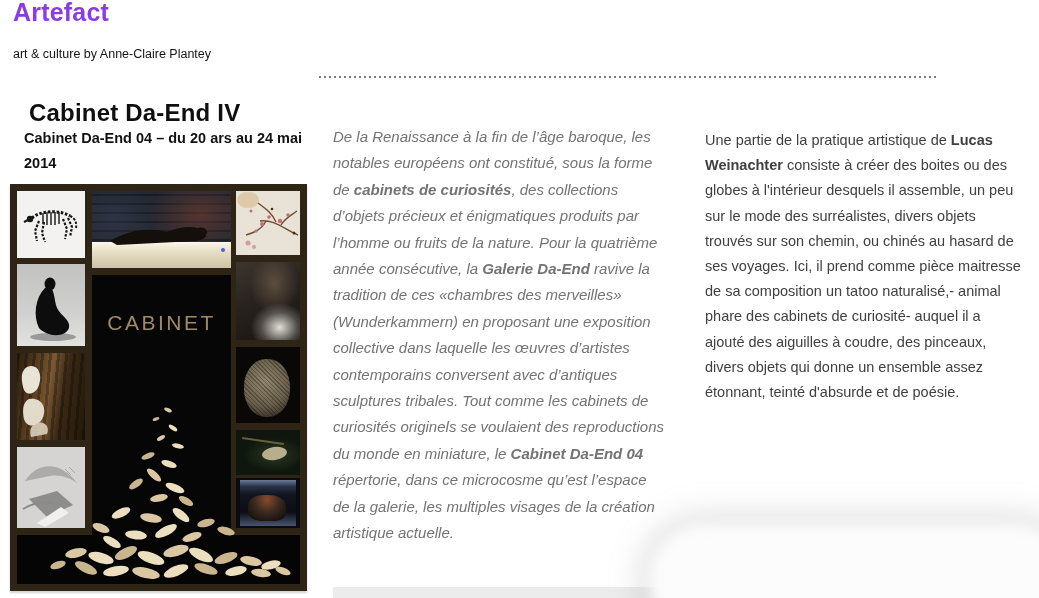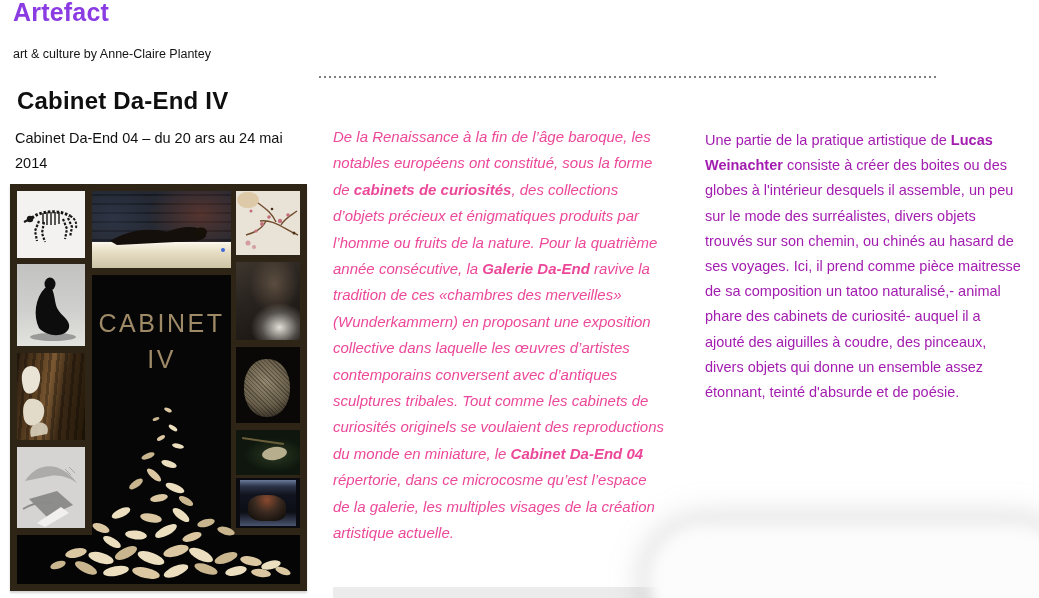--- a/index.html
+++ b/index.html
@@ -23,31 +23,31 @@
     position:absolute;left:319px;top:76px;width:618px;height:2px;
     background-image:repeating-linear-gradient(90deg,#7e7e7e 0 2px,transparent 2px 5px);
     background-size:5px 1.5px;background-repeat:repeat-x;background-position:0 0;
   }
   
   .article-title{
     position:absolute;left:13px;top:83px;
     font-size:24px;font-weight:bold;color:#0f0f0f;letter-spacing:0.2px;
   }
   .article-date{
-    position:absolute;left:15px;top:126px;width:300px;
-    font-size:14.5px;font-weight:normal;color:#111;line-height:25px;
+    position:absolute;left:24px;top:126px;width:300px;
+    font-size:14.5px;font-weight:bold;color:#111;line-height:25px;
   }
   
   .col-mid{
     position:absolute;left:333px;top:124px;width:334px;
-    font-size:15px;font-style:italic;line-height:26.4px;color:#ec4899;
+    font-size:15px;font-style:italic;line-height:26.4px;color:#737373;
   }
   .col-right{
     position:absolute;left:705px;top:128px;width:318px;
-    font-size:14.5px;line-height:25.2px;color:#a21caf;
+    font-size:14.5px;line-height:25.2px;color:#404040;
   }
   .col-mid b,.col-right b{font-weight:bold;}
   
   .collage{
     position:absolute;left:10px;top:184px;width:297px;height:407px;
     background:#3026171;background-color:#2f2517;
     box-shadow:0 2px 2px rgba(0,0,0,0.18);
     cursor:pointer;
   }
   .collage .tile{position:absolute;overflow:hidden;}
@@ -66,21 +66,21 @@
   .t-branches{left:226px;top:7px;width:64px;height:64px;background:#e9e2d7;}
   .t-kneeling{left:7px;top:80px;width:68px;height:82px;
     background:linear-gradient(180deg,#c2c2c0 0%,#cfcfcd 55%,#e2e2de 100%);}
   .t-wood{left:7px;top:169px;width:68px;height:87px;
     background:
       repeating-linear-gradient(95deg, rgba(0,0,0,0.28) 0 3px, transparent 3px 8px),
       linear-gradient(100deg,#2a1d10 0%,#5c4022 30%,#7a5832 46%,#3a2815 65%,#241808 100%);}
   .t-pencil{left:7px;top:263px;width:68px;height:81px;background:#d5d4d2;}
   .t-title{left:82px;top:91px;width:139px;height:309px;background:#060606;}
   .t-title .caption{position:absolute;left:0;top:30px;width:100%;text-align:center;
-    color:#9f8a68;font-size:25px;line-height:36px;letter-spacing:2.5px;font-weight:100;}
+    color:#9f8a68;font-size:21px;line-height:36px;letter-spacing:2.5px;font-weight:100;}
   .t-misty{left:226px;top:78px;width:64px;height:78px;
     background:
       radial-gradient(40px 34px at 68% 84%, rgba(236,234,227,0.95), rgba(236,234,227,0.25) 45%, transparent 72%),
       radial-gradient(34px 42px at 60% 28%, rgba(150,125,100,0.45), transparent 72%),
       linear-gradient(155deg,#3d362e 0%,#2a2420 40%,#17130f 100%);}
   .t-skullhead{left:226px;top:163px;width:64px;height:76px;background:#0a0806;}
   .t-skullhead .dome{position:absolute;left:13%;top:16%;width:72%;height:76%;border-radius:48%;
     background:
       repeating-linear-gradient(45deg, rgba(0,0,0,0.28) 0 1px, transparent 1px 3px),
       radial-gradient(circle at 45% 40%, #93876f 0%, #6b604b 55%, #3a332a 85%);}
@@ -109,21 +109,21 @@
     filter:blur(7px);
   }
 </style>
 </head>
 <body>
 
 <a class="site-title">Artefact</a>
 <div class="tagline">art &amp; culture by Anne-Claire Plantey</div>
 <div class="dotted-sep"></div>
 
-<h1 class="article-title" style="margin:4px;text-align:center;">Cabinet Da-End IV</h1>
+<h1 class="article-title" style="margin:16px;text-align:center;">Cabinet Da-End IV</h1>
 <div class="article-date">Cabinet Da-End 04 – du 20 ars au 24 mai 2014</div>
 
 <div class="collage" role="img" aria-label="Cabinet Da-End IV exhibition collage">
 
   <div class="tile t-skeleton">
     <svg width="68" height="67" viewBox="0 0 68 67">
       <path d="M15,27 C24,19 44,19 53,25" stroke="#161616" stroke-width="3" fill="none" stroke-dasharray="2.5,1.8"></path>
       <circle cx="13" cy="28" r="3.2" fill="#161616"></circle>
       <path d="M13,28 L7,31" stroke="#161616" stroke-width="2"></path>
       <path d="M26,22 L26,33 M30,21 L30,34 M34,21 L34,34 M38,21 L38,34 M42,21 L42,33" stroke="#161616" stroke-width="1.4"></path>
@@ -180,21 +180,20 @@
       <path d="M12,52 L40,44 L56,58 L30,70 Z" fill="#7b7b79" opacity="0.8"></path>
       <path d="M20,76 L44,60 L52,66 L28,80 Z" fill="#f1f0ee"></path>
       <path d="M6,62 C16,56 26,54 36,56" stroke="#8a8a88" fill="none" stroke-width="2"></path>
       <path d="M44,24 L50,30 M48,22 L54,28 M52,20 L58,26" stroke="#a8a8a6" stroke-width="1"></path>
     </svg>
   </div>
 
   <div class="tile t-title">
     <div class="caption">
       <div>CABINET</div>
-      <div>IV</div>
     </div>
   </div>
 
   <div class="tile t-misty"></div>
 
   <div class="tile t-skullhead">
     <div class="dome"></div>
   </div>
 
   <div class="tile t-skullfoliage">

